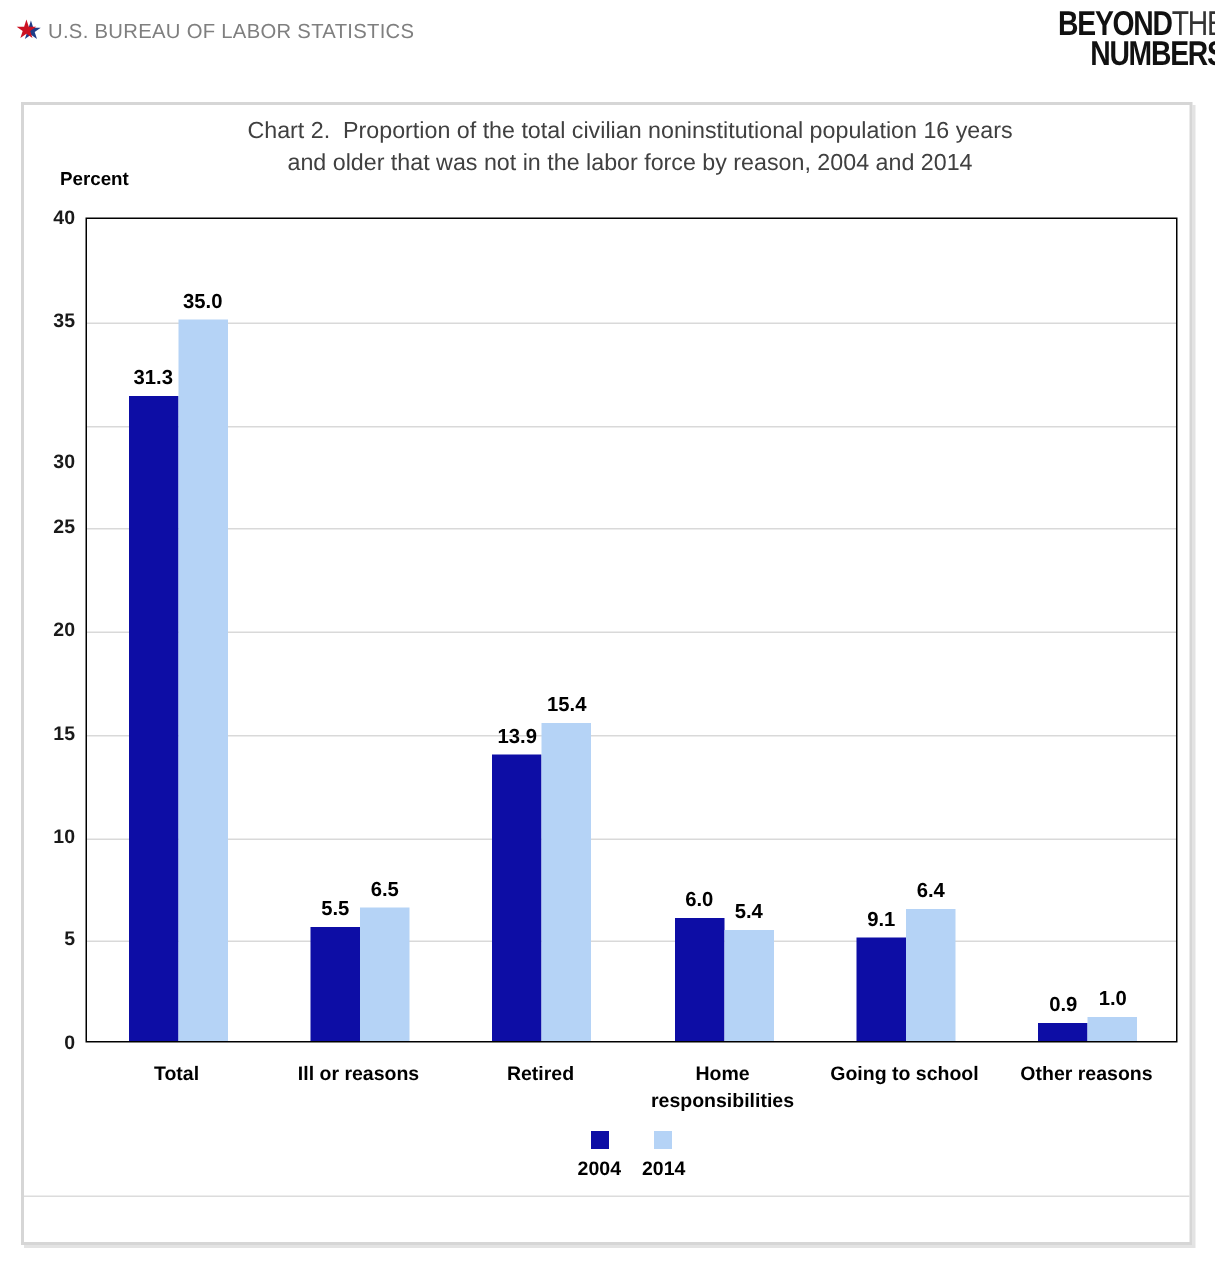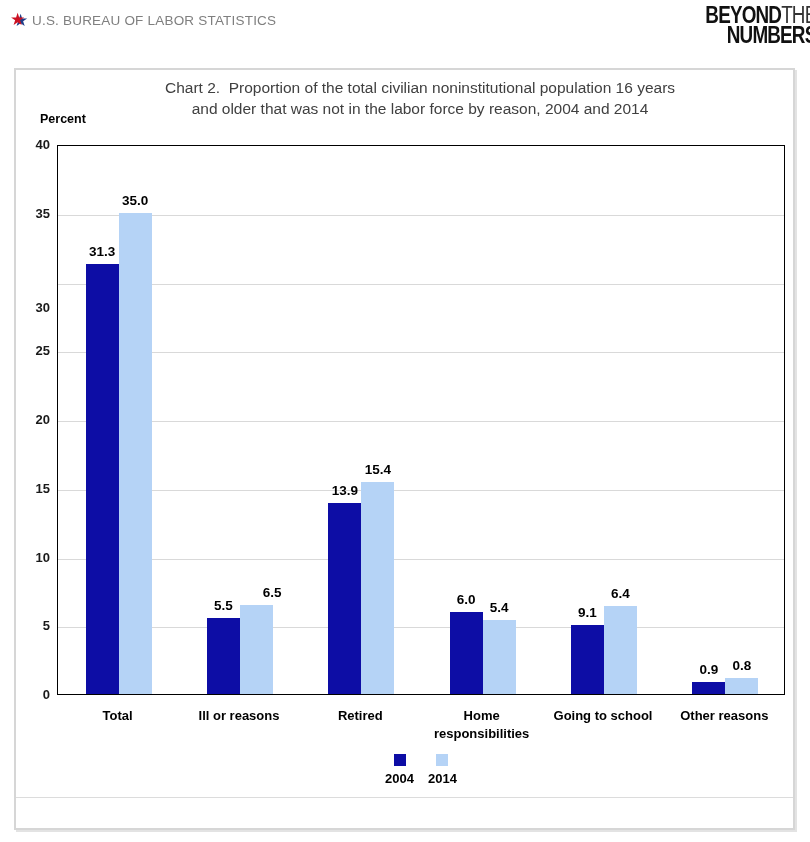--- a/index.html
+++ b/index.html
@@ -108,29 +108,29 @@
         <div class="bar-value-label" style="left: 261.833px; top: 336.875px;">13.9</div>
         <div class="bar" style="left: 391.667px; width: 33px; height: 82.5px; background: rgb(13, 13, 165);"></div>
         <div class="bar-value-label" style="left: 383.167px; top: 445.5px;">6.0</div>
         <div class="bar" style="left: 513px; width: 33px; height: 68.75px; background: rgb(13, 13, 165);"></div>
         <div class="bar-value-label" style="left: 504.5px; top: 459.25px;">9.1</div>
         <div class="bar" style="left: 634.333px; width: 33px; height: 12.375px; background: rgb(13, 13, 165);"></div>
         <div class="bar-value-label" style="left: 625.833px; top: 515.625px;">0.9</div>
         <div class="bar" style="left: 60.6667px; width: 33px; height: 481.25px; background: rgb(181, 211, 246);"></div>
         <div class="bar-value-label" style="left: 52.1667px; top: 46.75px;">35.0</div>
         <div class="bar" style="left: 182px; width: 33px; height: 89.375px; background: rgb(181, 211, 246);"></div>
-        <div class="bar-value-label" style="left: 173.5px; top: 438.625px; text-align: right;">6.5</div>
+        <div class="bar-value-label" style="left: 173.5px; top: 438.625px;">6.5</div>
         <div class="bar" style="left: 303.333px; width: 33px; height: 211.75px; background: rgb(181, 211, 246);"></div>
         <div class="bar-value-label" style="left: 294.833px; top: 316.25px;">15.4</div>
         <div class="bar" style="left: 424.667px; width: 33px; height: 74.25px; background: rgb(181, 211, 246);"></div>
         <div class="bar-value-label" style="left: 416.167px; top: 453.75px;">5.4</div>
         <div class="bar" style="left: 546px; width: 33px; height: 88px; background: rgb(181, 211, 246);"></div>
         <div class="bar-value-label" style="left: 537.5px; top: 440px;">6.4</div>
         <div class="bar" style="left: 667.333px; width: 33px; height: 16.5px; background: rgb(181, 211, 246);"></div>
-        <div class="bar-value-label" style="left: 658.833px; top: 511.5px;">0.8</div>
+        <div class="bar-value-label" style="left: 658.833px; top: 511.5px;">1.0</div>
       </div>
 
     <div class="xlabels" id="xlabels">
         <div class="x-label" style="left: 0px; width: 121.333px;">
           <div>Total</div>
         </div>
         <div class="x-label" style="left: 121.333px; width: 121.333px;">
           <div>Ill or reasons</div>
         </div>
         <div class="x-label" style="left: 242.667px; width: 121.333px;">

